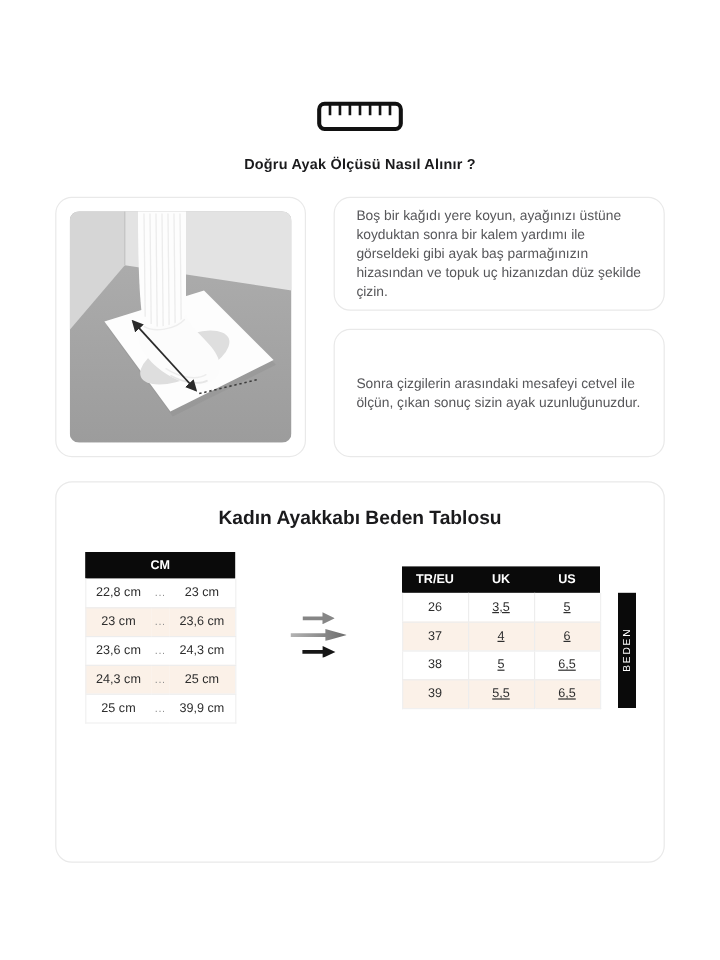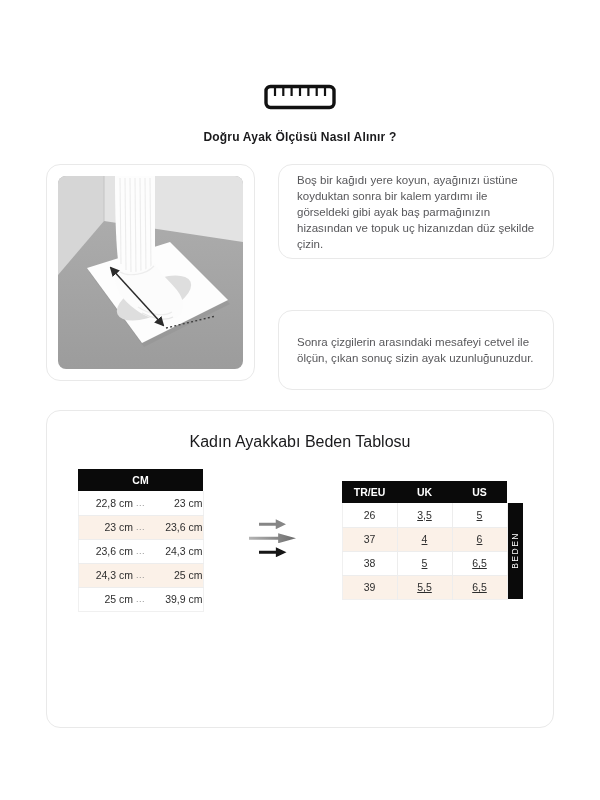--- a/index.html
+++ b/index.html
@@ -31,34 +31,34 @@
   .img-inner { width: 185px; height: 193px; border-radius: 8px; overflow: hidden; }
   .img-inner svg { display: block; }
   .text-col { display: flex; flex-direction: column; gap: 15px; width: 276px; }
   .text-card {
     border: 1px solid #e9e9e9; border-radius: 14px;
     display: flex; align-items: center;
     padding: 13px 18px;
     background: #fff;
   }
   .text-card.first { height: 95px; }
-  .text-card.second { height: 80px; margin-top: 36px; }
+  .text-card.second { height: 107px; }
   .text-card p {
     margin: 0; font-size: 11.5px; line-height: 16px; color: #57575a;
   }
   
   .size-card {
     width: 508px; height: 318px;
     margin: 20px auto 0;
     border: 1px solid #e9e9e9; border-radius: 14px;
     background: #fff;
   }
   .size-card-title {
     margin: 22px 0 0; text-align: center;
-    font-size: 16px; font-weight: normal; color: #1a1a1c;
+    font-size: 16px; font-weight: bold; color: #1a1a1c;
   }
   .tables-row {
     display: flex; justify-content: center; align-items: center;
     margin-top: 18px;
     gap: 40px;
   }
   table.guide { border-collapse: collapse; border-spacing: 0; }
   table.guide th {
     background: #0a0a0a; color: #ffffff;
     font-size: 10.5px; font-weight: bold; height: 22px;
@@ -66,36 +66,36 @@
   }
   table.guide td {
     height: 24px; padding: 0; text-align: center;
     font-size: 10.5px; font-weight: 500; color: #2e2e2e;
   }
   table.guide tbody tr { border-top: 1px solid #ededed; }
   table.guide tbody tr:first-child { border-top: none; }
   table.guide tbody { border: 1px solid #f0f0f0; border-top: none; }
   table.guide tbody tr:nth-child(even) td { background: #fbf1e8; }
   
-  .cm-table td.v { width: 55px; text-align: right; }
+  .cm-table td.v { width: 55px; }
   .cm-table td.dots { width: 15px; color: #8f8f8f; font-size: 9px; letter-spacing: .5px; }
   
   .arrows {
     width: 58px; display: flex; flex-direction: column;
     align-items: center; gap: 4px; margin: 0 0 4px;
   }
   .arrow {
     height: 10px;
     clip-path: polygon(0 34%, 62% 34%, 62% 0, 100% 50%, 62% 100%, 62% 66%, 0 66%);
   }
   .arrow.a1 { width: 27px; background: #868686; }
   .arrow.a2 { width: 47px; background: linear-gradient(90deg, #b4b4b4, #6b6b6b); }
   .arrow.a3 { width: 28px; background: #161616; }
   
-  .size-right { position: relative; padding-right: 15px; }
+  .size-right { position: relative; padding-right: 29px; }
   .size-table td { width: 55px; }
   .size-table td + td { border-left: 1px solid #ededed; text-decoration: underline; }
   .beden-bar {
     position: absolute; top: 22px; bottom: 1px; right: 0; width: 15px;
     background: #0a0a0a; color: #ffffff;
     display: flex; align-items: center; justify-content: center;
   }
   .beden-bar span {
     writing-mode: vertical-rl; transform: rotate(180deg);
     font-size: 8.5px; letter-spacing: 1.5px; font-weight: 500;

